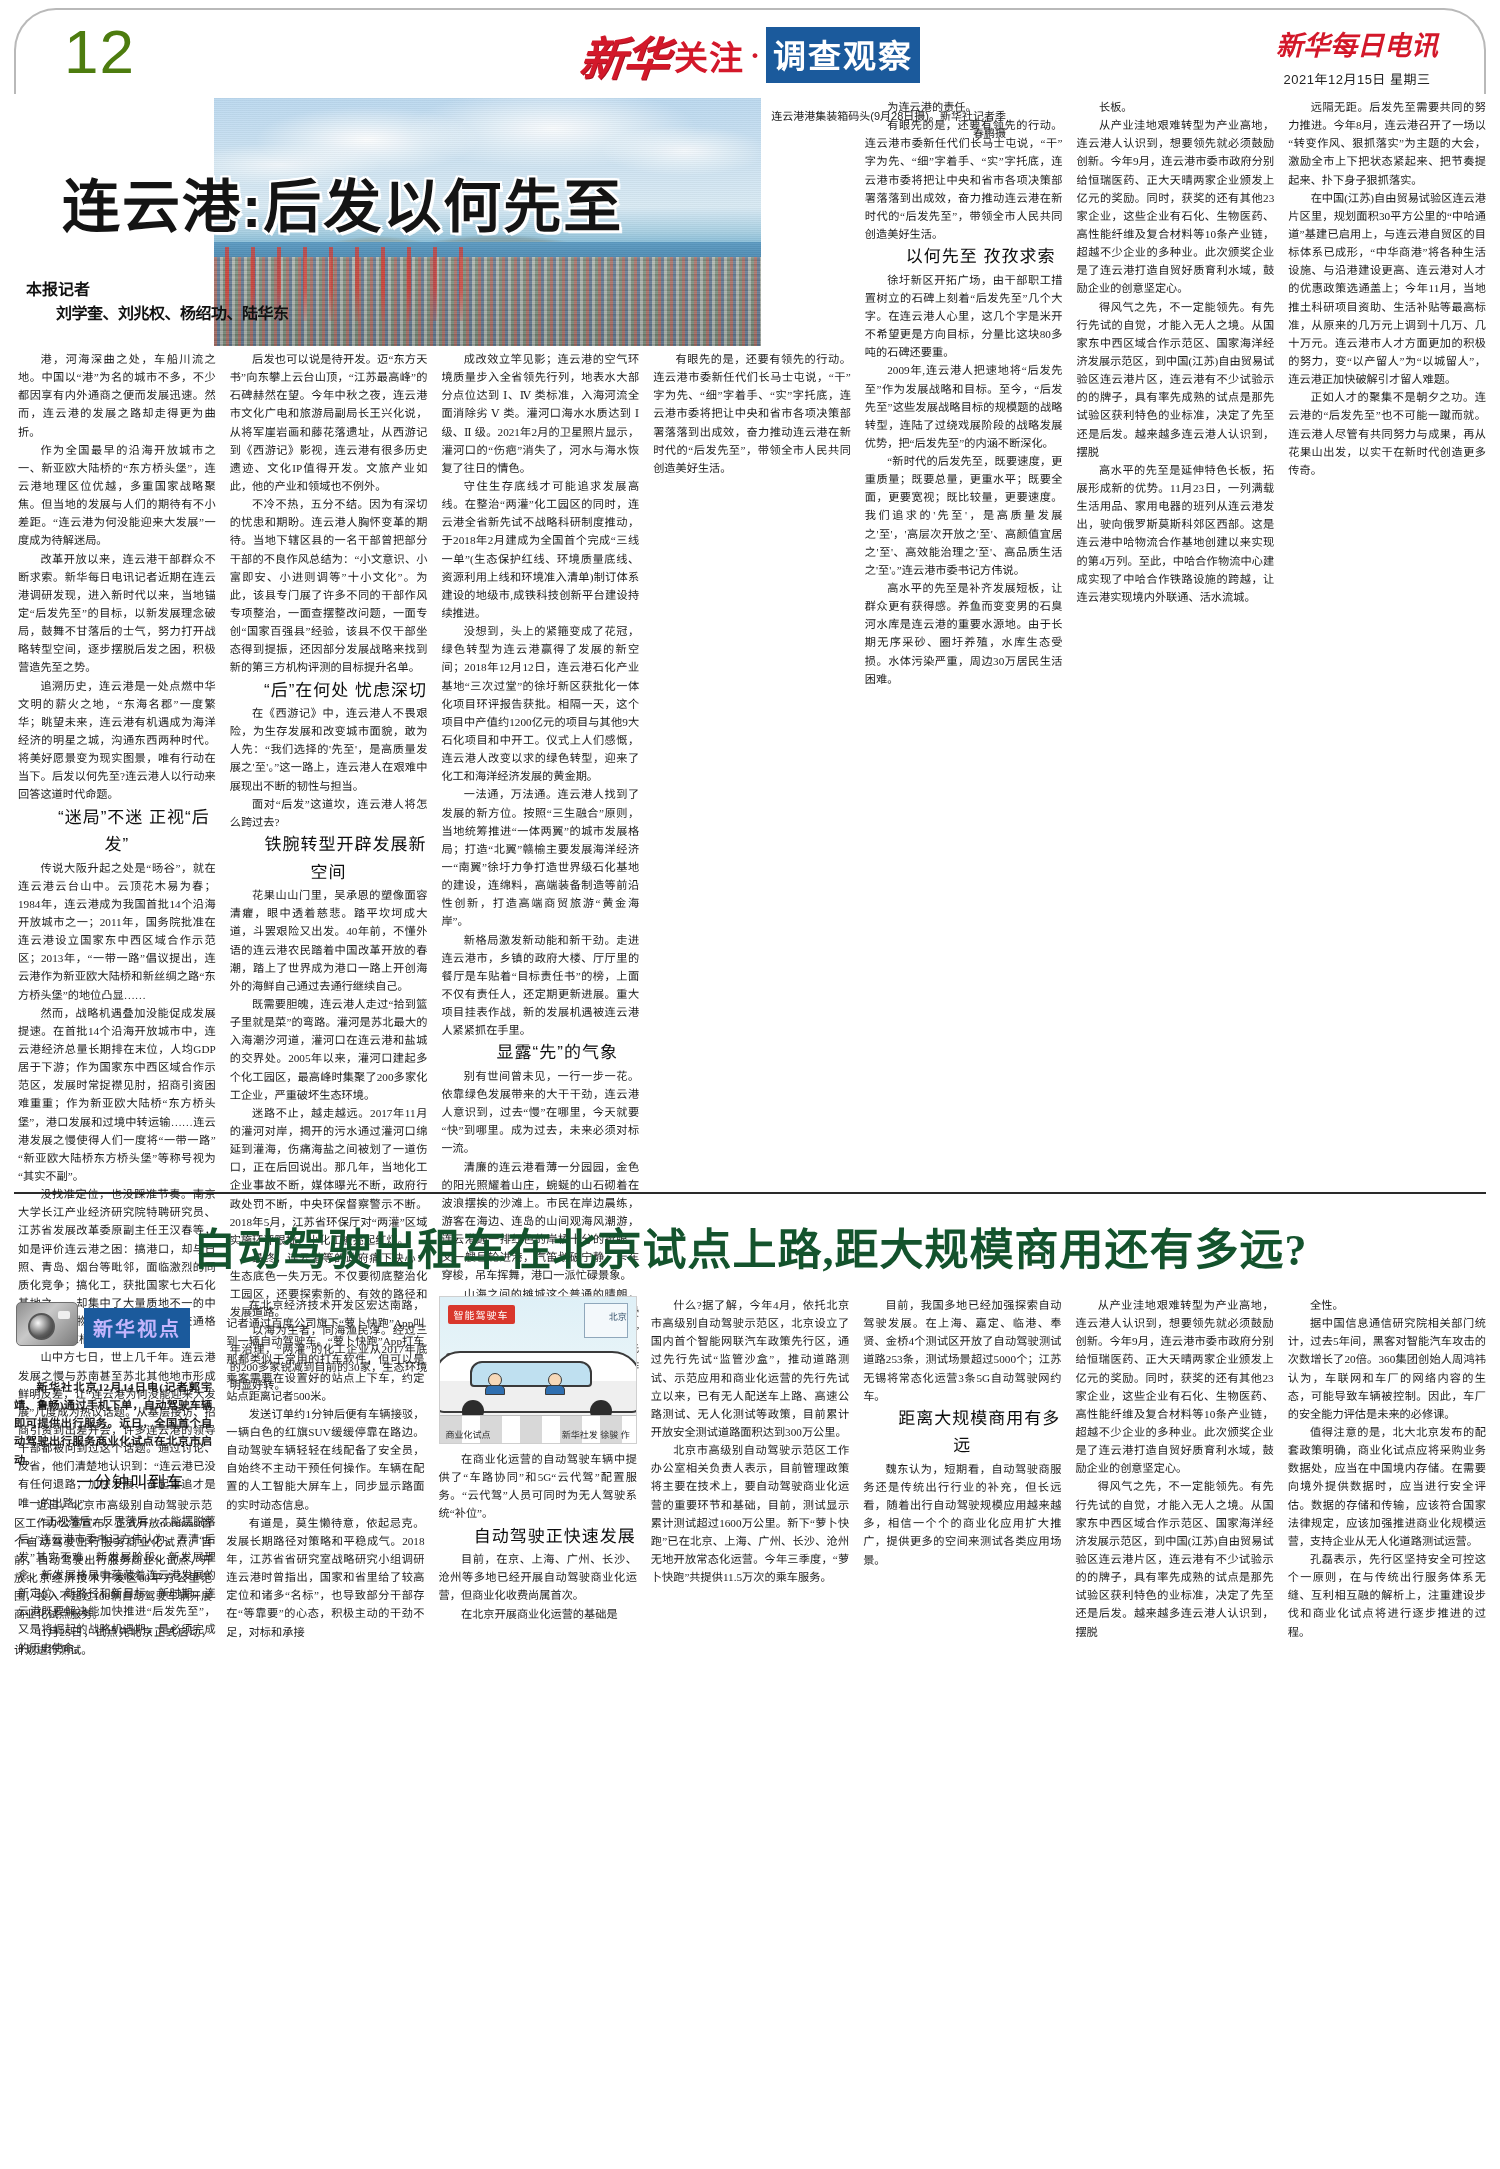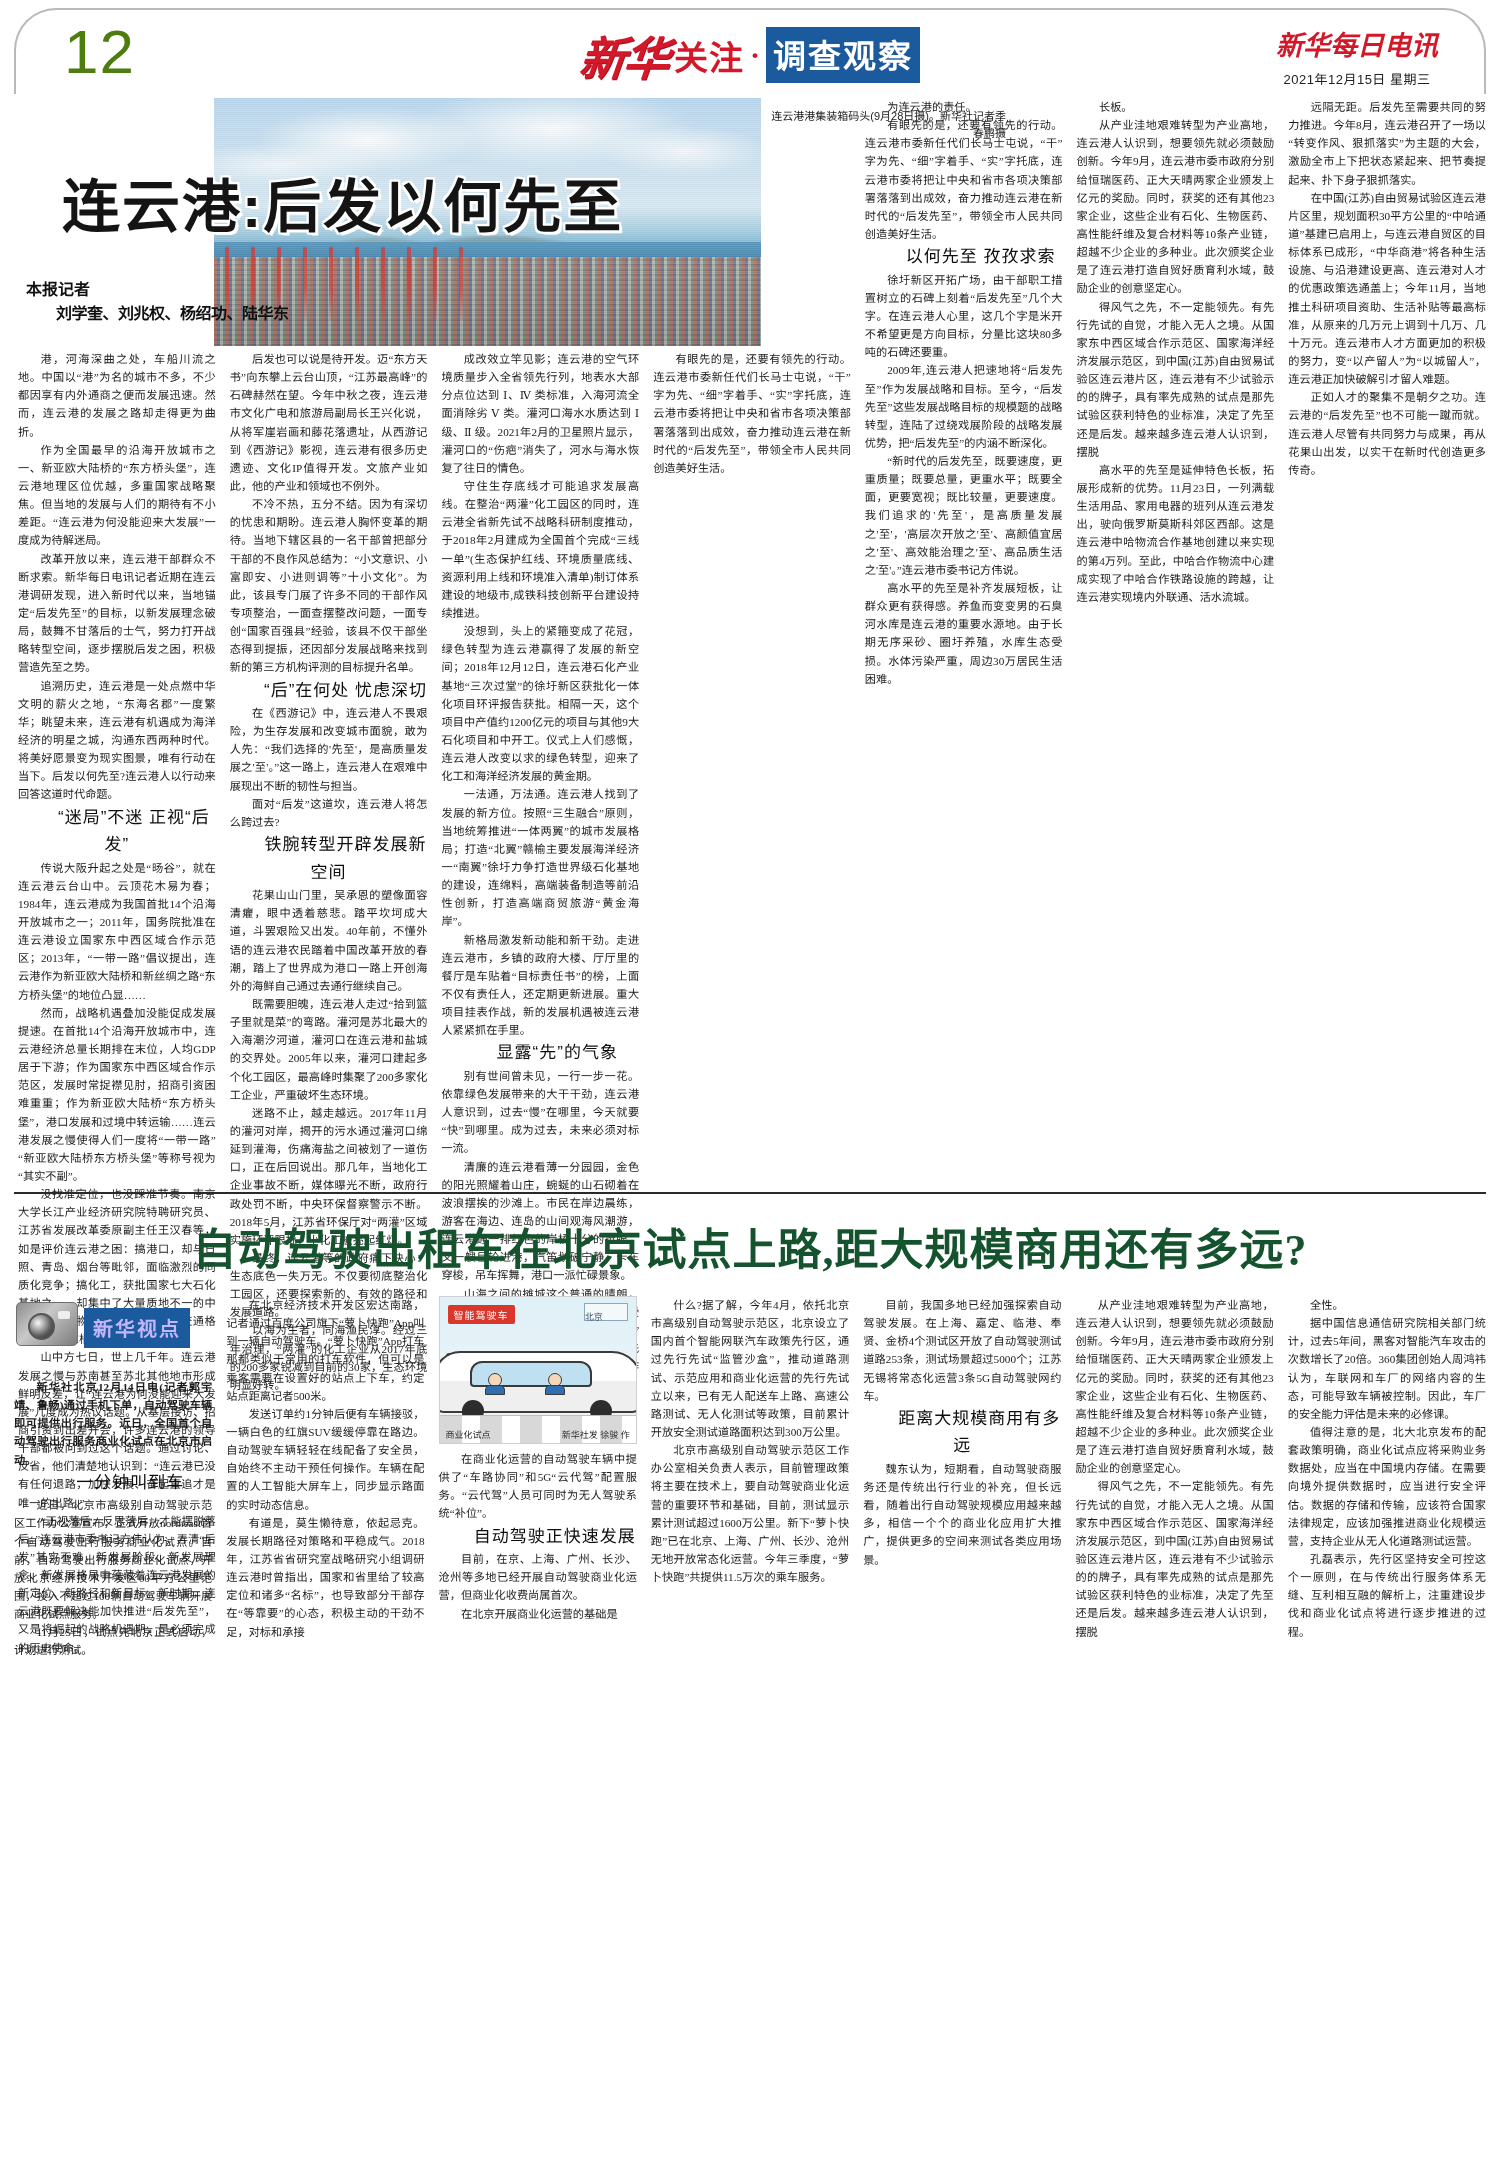--- a/index.html
+++ b/index.html
@@ -329,27 +329,27 @@
     color: #fff;
     font-family: "Liberation Sans", sans-serif;
     font-size: 10px;
     padding: 2px 6px;
     border-radius: 2px;
     letter-spacing: 1px;
   }
   .cartoon-city {
     position: absolute;
     right: 8px; top: 6px;
-    width: 44px; height: 18px;
+    width: 44px; height: 35px;
     border: 1px solid #8fa7bb;
     background: #f3f8fb;
     font-family: "Liberation Sans", sans-serif;
     font-size: 9px;
     color: #33506b;
-    text-align: left;
+    text-align: right;
     line-height: 26px;
   }
   .cartoon-car {
     position: absolute;
     left: 50%; bottom: 30px;
     transform: translateX(-50%);
     width: 208px; height: 62px;
     background: linear-gradient(to bottom, #ffffff 0 48%, #efefef 48% 100%);
     border: 2px solid #3a3a3a;
     border-radius: 26px 30px 10px 10px;

